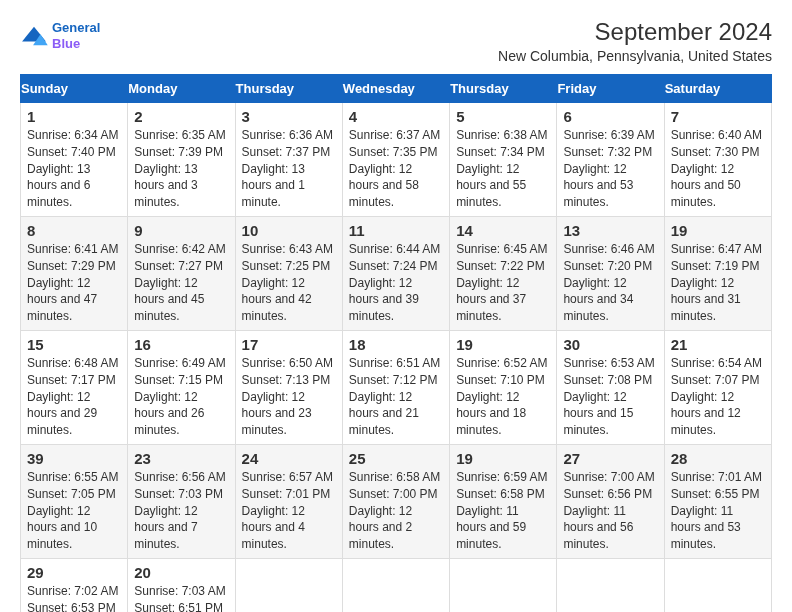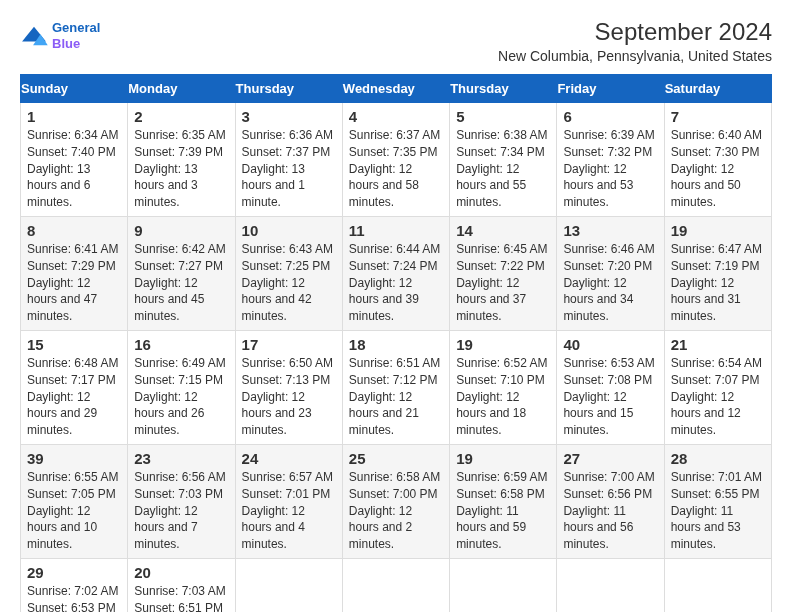--- a/index.html
+++ b/index.html
@@ -201,21 +201,21 @@
         </td>
         <td>
           <span class="day-number">18</span>
           <div class="day-info">Sunrise: 6:51 AM<br>Sunset: 7:12 PM<br>Daylight: 12 hours and 21 minutes.</div>
         </td>
         <td>
           <span class="day-number">19</span>
           <div class="day-info">Sunrise: 6:52 AM<br>Sunset: 7:10 PM<br>Daylight: 12 hours and 18 minutes.</div>
         </td>
         <td>
-          <span class="day-number">40</span>
+          <span class="day-number">30</span>
           <div class="day-info">Sunrise: 6:53 AM<br>Sunset: 7:08 PM<br>Daylight: 12 hours and 15 minutes.</div>
         </td>
         <td>
           <span class="day-number">21</span>
           <div class="day-info">Sunrise: 6:54 AM<br>Sunset: 7:07 PM<br>Daylight: 12 hours and 12 minutes.</div>
         </td>
       </tr>
       <tr>
         <td>
           <span class="day-number">39</span>

